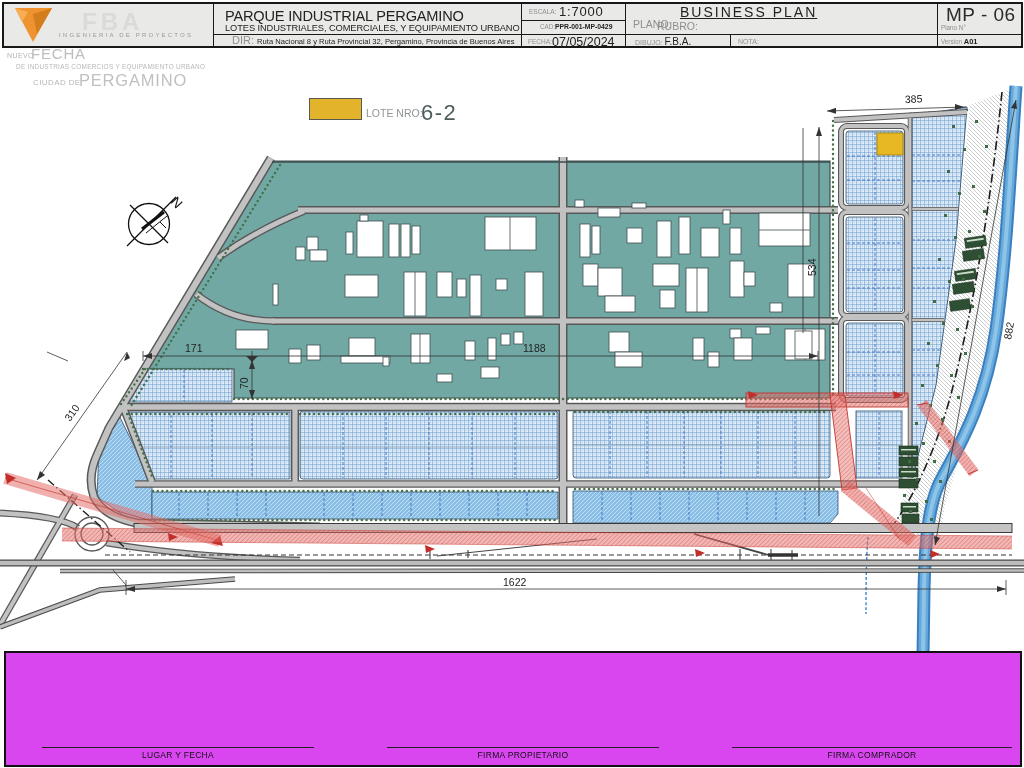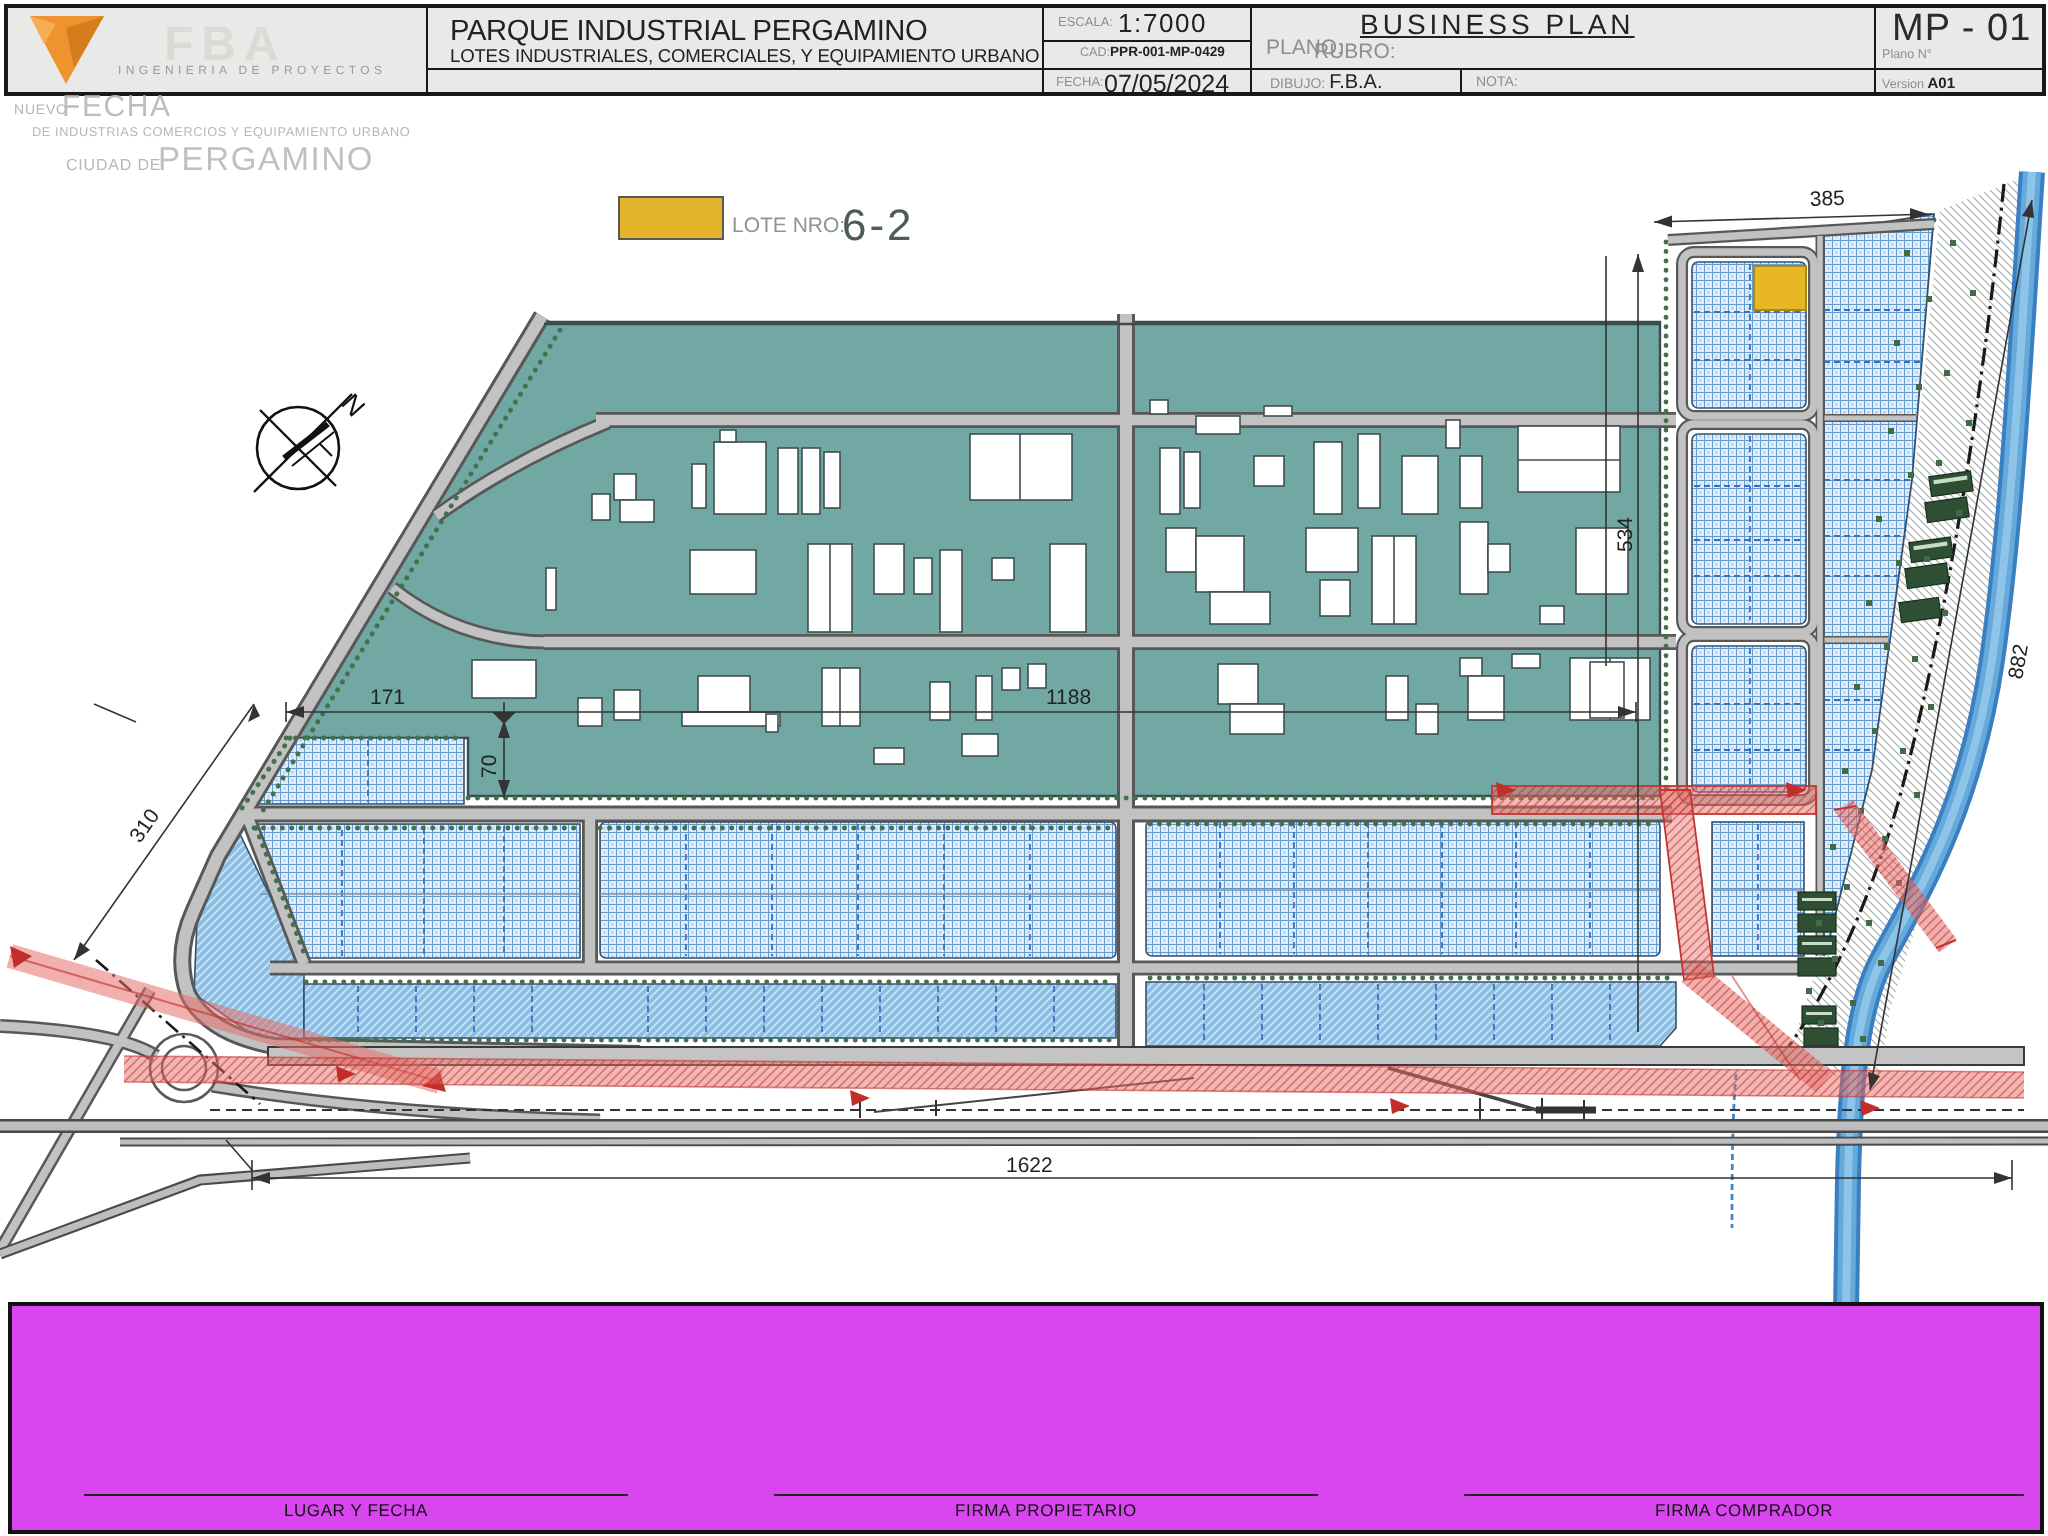--- a/index.html
+++ b/index.html
@@ -405,32 +405,33 @@
 
   <svg class="abs" style="left:0;top:0" width="209" height="42">
     <text x="78" y="26" font-size="24" font-weight="bold" fill="#dadad7" letter-spacing="4">FBA</text>
     <polygon points="11,4 48,4 29,38" fill="#ef9330"></polygon>
     <polygon points="29,10 48,4 33,30" fill="#d47d1c"></polygon>
     <polygon points="11,4 24,8 18,18" fill="#f6ad55"></polygon>
     <text x="55" y="33" font-size="6" fill="#9a9a98" letter-spacing="2.2">INGENIERIA DE PROYECTOS</text>
   </svg>
   <div class="abs" style="left:221px;top:4px;font-size:14.6px;color:#222;letter-spacing:-0.2px;white-space:nowrap;">PARQUE INDUSTRIAL PERGAMINO</div>
   <div class="abs" style="left:221px;top:19px;font-size:9.3px;color:#222;letter-spacing:-0.1px;white-space:nowrap;">LOTES INDUSTRIALES, COMERCIALES, Y EQUIPAMIENTO URBANO</div>
+  <div class="abs" style="left:228px;top:30px;font-size:11px;white-space:nowrap;"><span style="color:#8f8f8f">DIR: </span><span style="font-size:7.6px;color:#222">Ruta Nacional 8 y Ruta Provincial 32, Pergamino, Provincia de Buenos Aires</span></div>
   <div class="abs" style="left:525px;top:4px;font-size:6.5px;color:#8f8f8f;">ESCALA:</div>
   <div class="abs" style="left:555px;top:0px;font-size:13px;color:#222;letter-spacing:0.8px;">1:7000</div>
   <div class="abs" style="left:536px;top:19px;font-size:6.3px;color:#8f8f8f;">CAD:</div>
   <div class="abs" style="left:551px;top:19px;font-size:6.8px;font-weight:bold;color:#222;white-space:nowrap;">PPR-001-MP-0429</div>
   <div class="abs" style="left:524px;top:34px;font-size:6.5px;color:#8f8f8f;">FECHA:</div>
   <div class="abs" style="left:548px;top:30.5px;font-size:12.5px;color:#222;white-space:nowrap;">07/05/2024</div>
   <div class="abs" style="left:629px;top:16px;font-size:10.5px;color:#8f8f8f;padding-left:24px;">RUBRO:</div>
   <div class="abs" style="left:676px;top:0px;font-size:14px;color:#222;white-space:nowrap;letter-spacing:2px;text-decoration:underline;">BUSINESS PLAN</div>
   <div class="abs" style="left:629px;top:14px;font-size:10.5px;color:#8f8f8f;">PLANO:</div>
   <div class="abs" style="left:631px;top:32px;font-size:7px;color:#8f8f8f;">DIBUJO: <span style="font-size:10px;color:#222;">F.B.A.</span></div>
   <div class="abs" style="left:734px;top:33.5px;font-size:7px;color:#8f8f8f;">NOTA:</div>
-  <div class="abs" style="left:942px;top:0px;font-size:19px;color:#2a2a2a;letter-spacing:0.5px;white-space:nowrap;">MP - 01</div>
+  <div class="abs" style="left:942px;top:0px;font-size:19px;color:#2a2a2a;letter-spacing:0.5px;white-space:nowrap;">MP - 06</div>
   <div class="abs" style="left:937px;top:20px;font-size:6.3px;color:#8f8f8f;">Plano N°</div>
   <div class="abs" style="left:937px;top:32.5px;font-size:6.3px;color:#8f8f8f;">Version <span style="font-size:7.5px;font-weight:bold;color:#222">A01</span></div>
 </div>
 
 <div class="abs" style="left:7px;top:52px;font-size:7px;color:#b3b3b1;letter-spacing:0.4px;white-space:nowrap;">NUEVO</div>
 <div class="abs" style="left:31px;top:45px;font-size:15px;color:#bdbdbb;letter-spacing:0.8px;white-space:nowrap;">FECHA</div>
 <div class="abs" style="left:16px;top:63px;font-size:6.4px;color:#b7b7b5;letter-spacing:0.3px;white-space:nowrap;">DE INDUSTRIAS COMERCIOS Y EQUIPAMIENTO URBANO</div>
 <div class="abs" style="left:33px;top:78px;font-size:8px;color:#b7b7b5;letter-spacing:0.4px;white-space:nowrap;">CIUDAD DE</div>
 <div class="abs" style="left:79px;top:71px;font-size:16.5px;color:#c0c0be;letter-spacing:0.8px;white-space:nowrap;">PERGAMINO</div>
 

